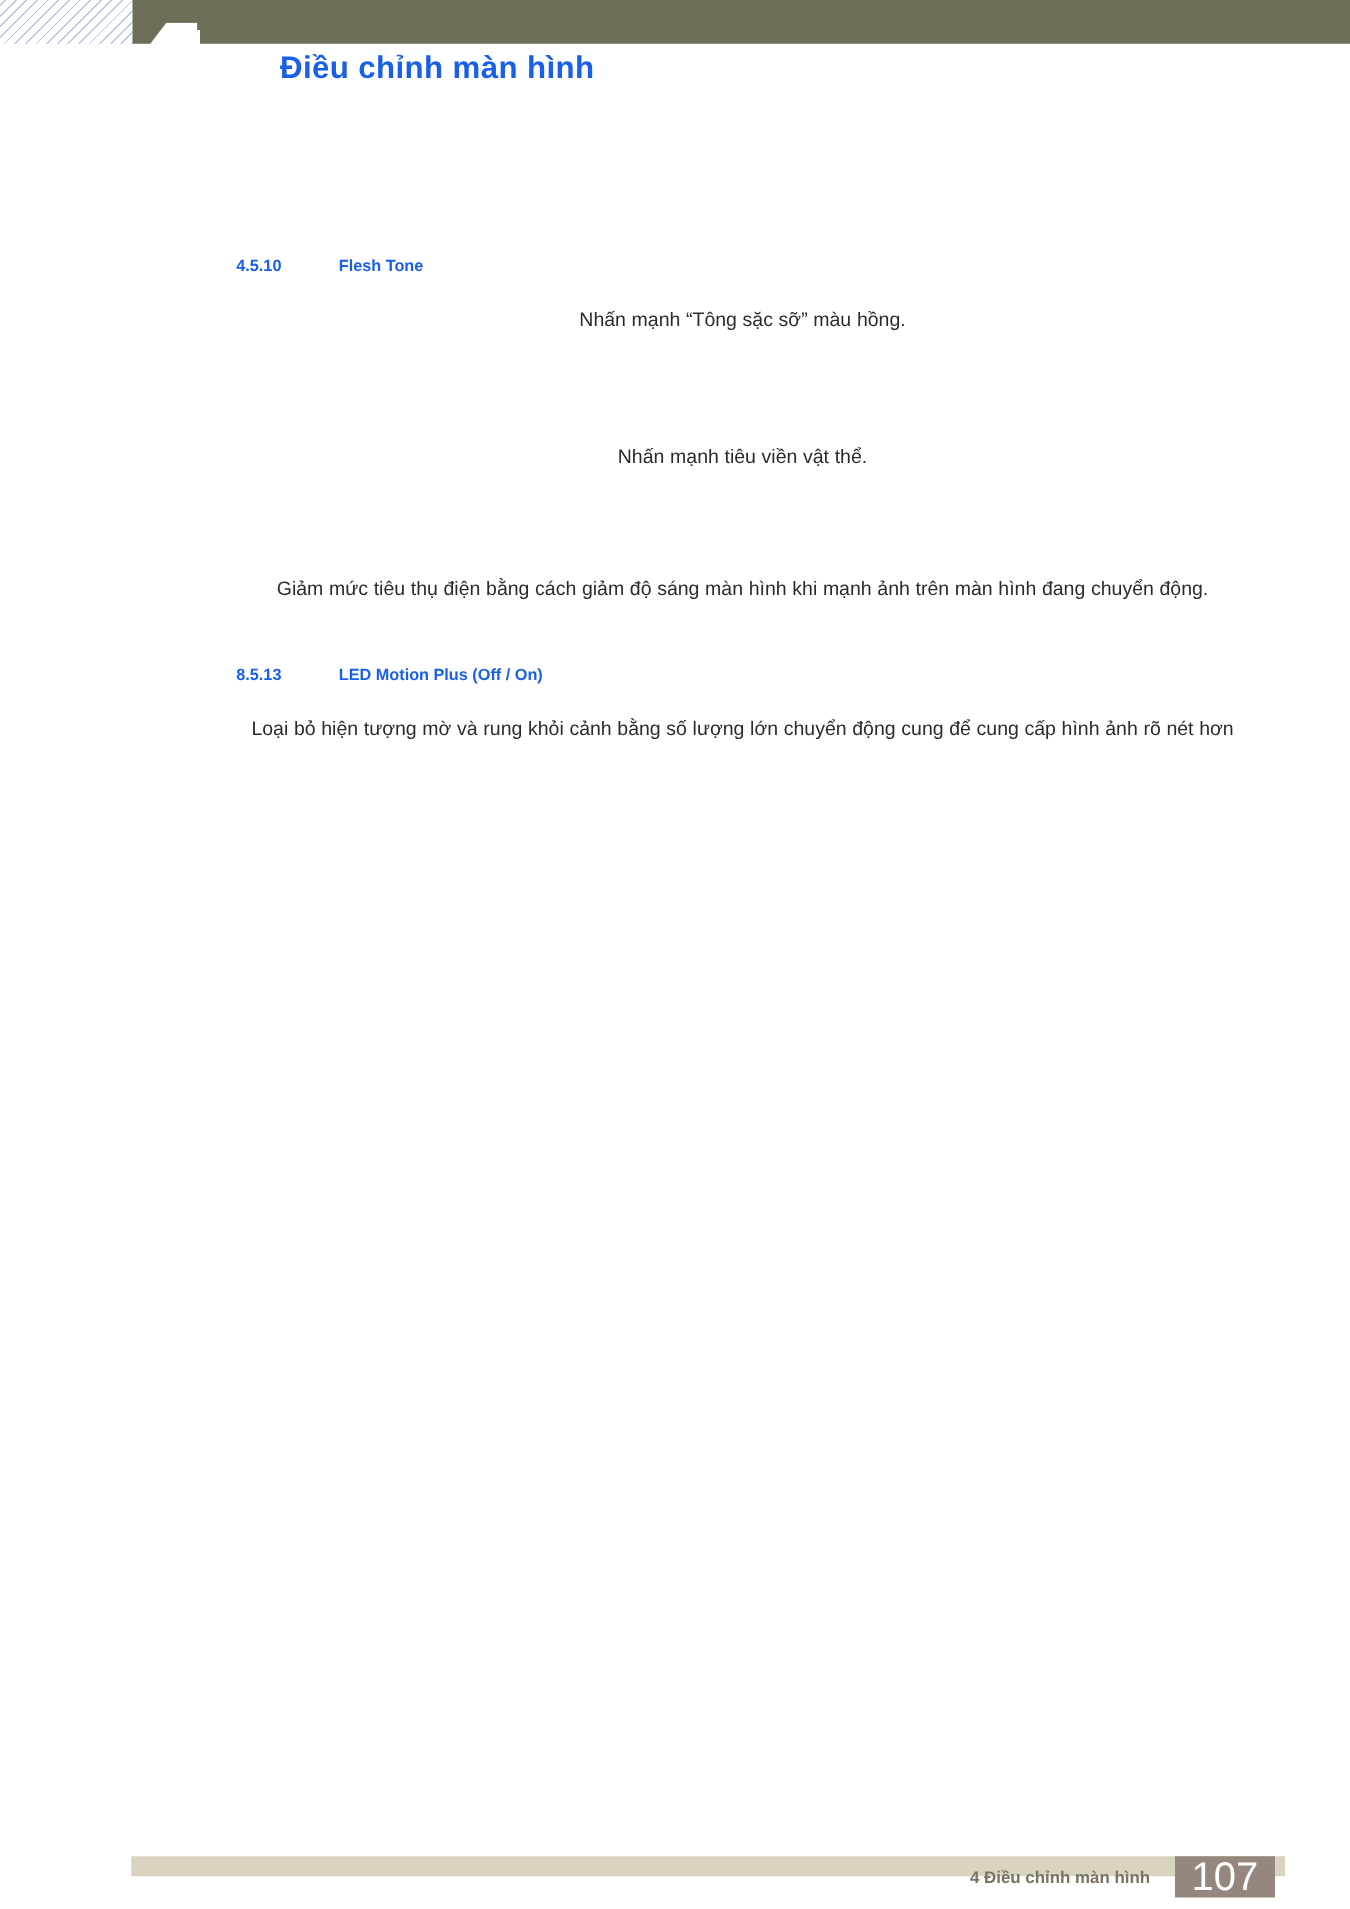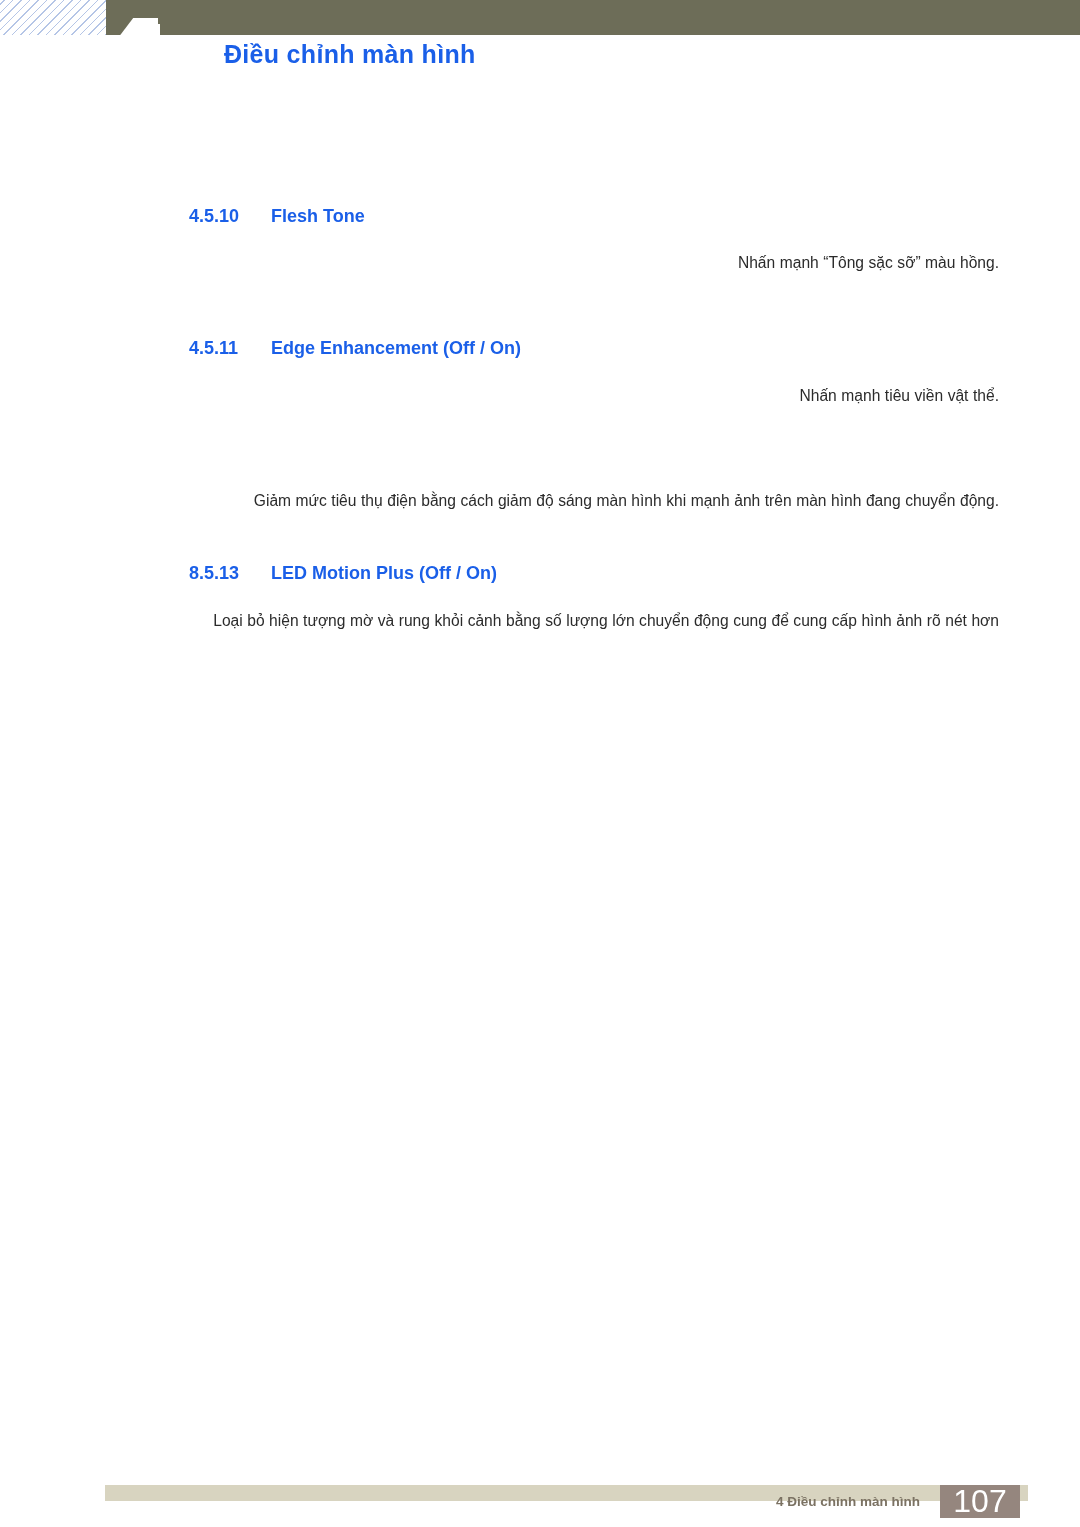--- a/index.html
+++ b/index.html
@@ -96,42 +96,42 @@
     position: absolute;
     left: 189px;
     top: 205px;
     width: 810px;
   }
 
   .section { margin: 0; }
 
   .section-heading {
     color: #1a5fe8;
-    font-size: 18px;
+    font-size: 13px;
     font-weight: bold;
     line-height: 1.3;
     white-space: nowrap;
     display: flex;
     align-items: baseline;
   }
   .sec-num {
     display: inline-block;
     min-width: 82px;
     flex: 0 0 auto;
   }
   .sec-title {
     flex: 0 0 auto;
   }
 
   .section-body {
     color: #2b2b2b;
     font-size: 15.6px;
     line-height: 1.72;
     margin: 0;
-    text-align: right;
+    text-align: center;
     word-spacing: 0.2px;
   }
 
   
   .gap-after-heading { height: 22px; }
   .gap-after-body-1  { height: 60px; }
   .gap-after-body-2  { height: 57px; }
   .gap-after-body-3  { height: 47px; }
 
   
@@ -196,24 +196,20 @@
         <span class="sec-num">4.5.10</span>
         <span class="sec-title">Flesh Tone</span>
       </div>
       <div class="gap-after-heading"></div>
       <p class="section-body">Nhấn mạnh “Tông sặc sỡ” màu hồng.</p>
     </div>
 
     <div class="gap-after-body-1"></div>
 
     <div class="section">
-      <div class="section-heading">
-        <span class="sec-num">4.5.11</span>
-        <span class="sec-title">Edge Enhancement (Off / On)</span>
-      </div>
       <div class="gap-after-heading"></div>
       <p class="section-body">Nhấn mạnh tiêu viền vật thể.</p>
     </div>
 
     <div class="gap-after-body-2"></div>
 
     <div class="section">
       <div class="gap-after-heading"></div>
       <p class="section-body">Giảm mức tiêu thụ điện bằng cách giảm độ sáng màn hình khi mạnh ảnh trên màn hình đang chuyển động.</p>
     </div>

